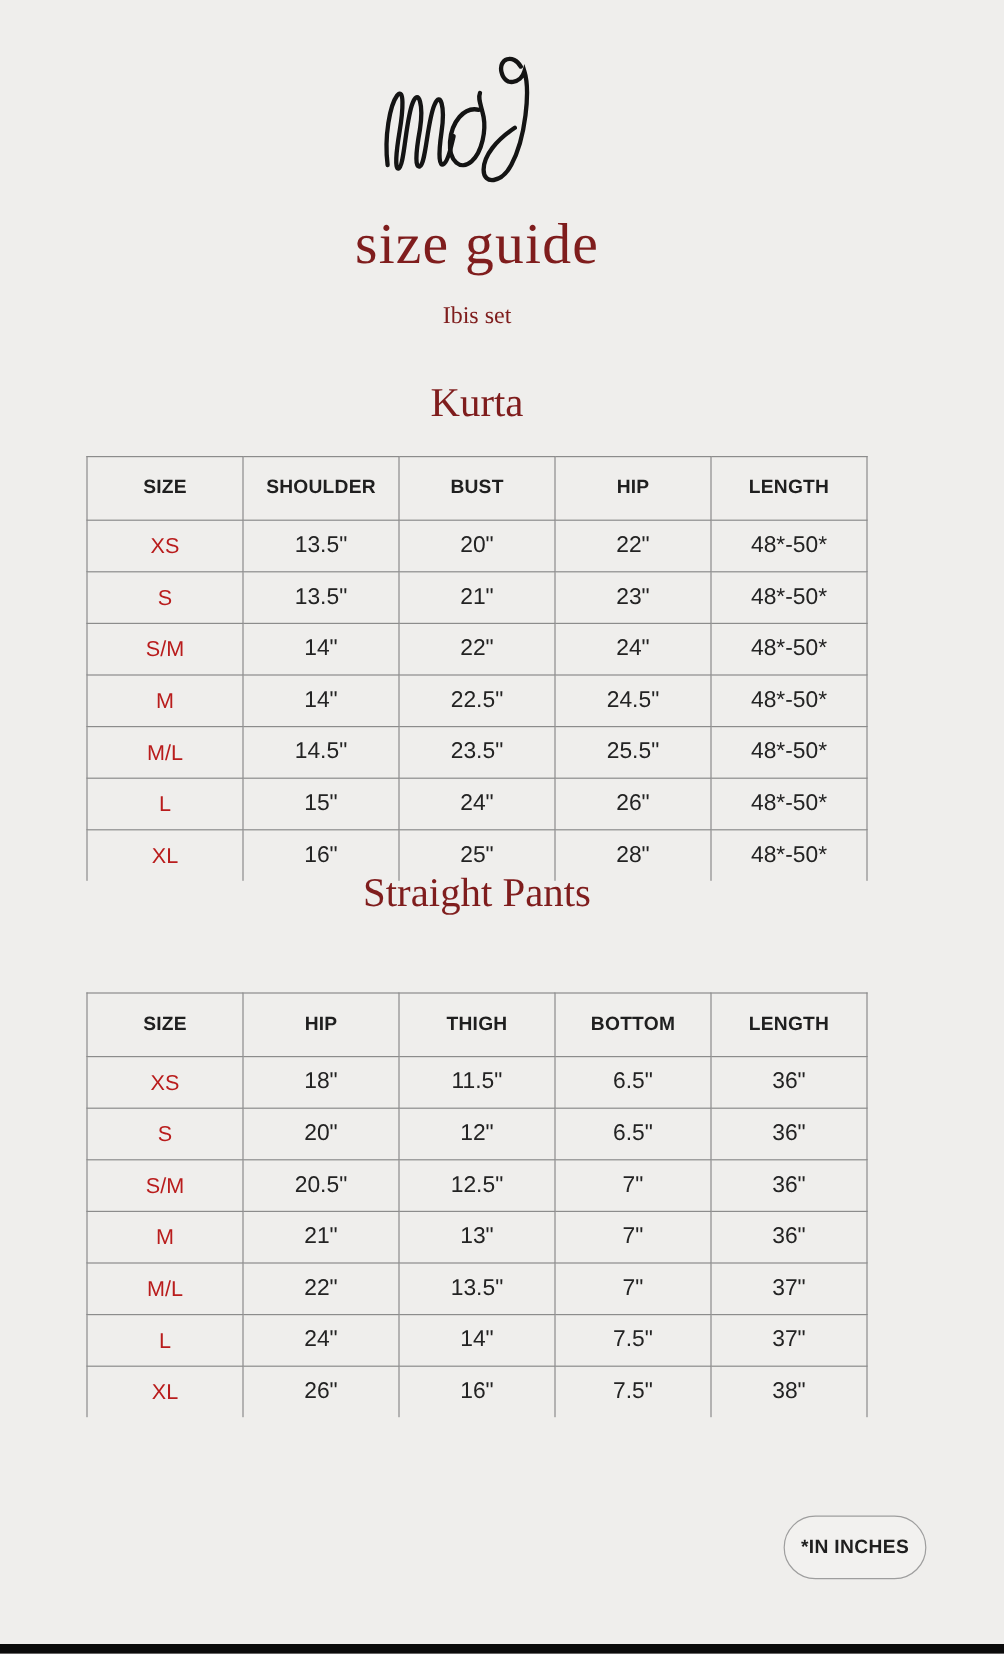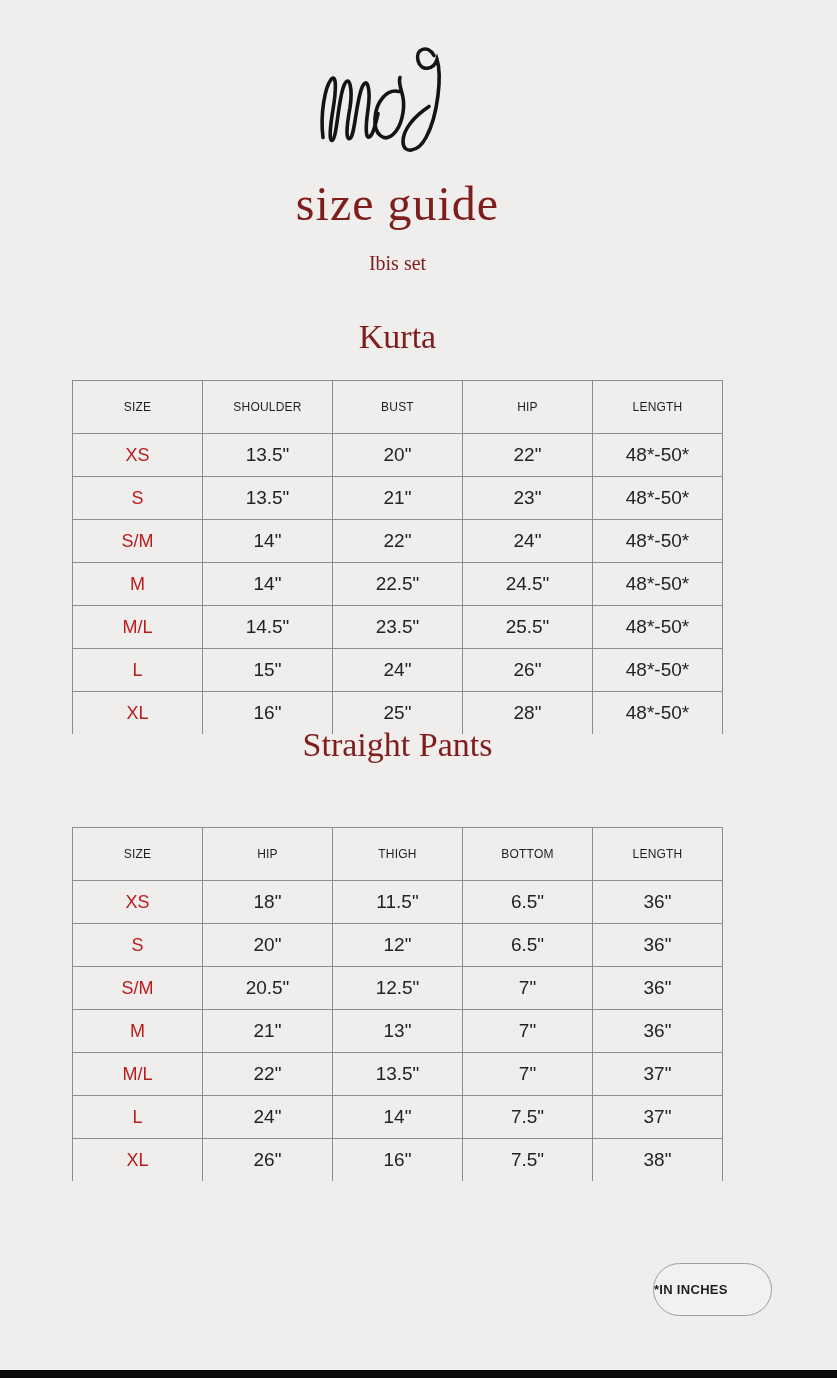--- a/index.html
+++ b/index.html
@@ -31,34 +31,34 @@
   #kurta-table { top: 380px; }
   #pants-table { top: 827px; }
   .size-table th, .size-table td {
     border: 1px solid #8c8c8c;
     text-align: center; vertical-align: middle;
     color: #232323;
     padding: 0;
   }
   .size-table th {
     height: 52px;
-    font-size: 12px; font-weight: 400; letter-spacing: 0.2px;
+    font-size: 16px; font-weight: 700; letter-spacing: 0.2px;
     color: #1f1f1f;
   }
   .size-table td { height: 42px; font-size: 19px; }
   .size-table td:first-child { font-weight: 400; font-size: 18px; color: #b91c1c; }
   .size-table tr:last-child td { border-bottom: none; margin-left: 48px; }
 
   #inches-badge {
     position: absolute; left: 653px; top: 1263px;
     width: 119px; height: 53px; box-sizing: border-box;
     border: 1.5px solid #9e9e9e; border-radius: 27px;
     background: #f2f1ef;
-    display: flex; align-items: center; 
-    font-size: 13px; font-weight: 600; letter-spacing: 0.3px;
+    display: flex; align-items: center; justify-content: center;
+    font-size: 16px; font-weight: 600; letter-spacing: 0.3px;
     color: #1f1f1f;
   }
   #footer-bar {
     position: absolute; left: 0; bottom: 0;
     width: 837px; height: 8px; background: #0b0b0b;
   }
 </style>
 </head>
 <body>
 

